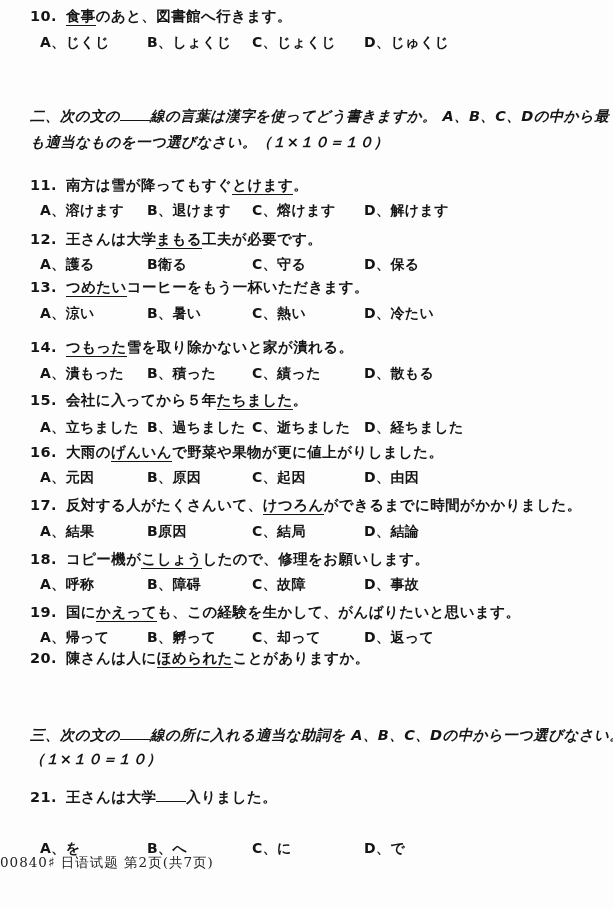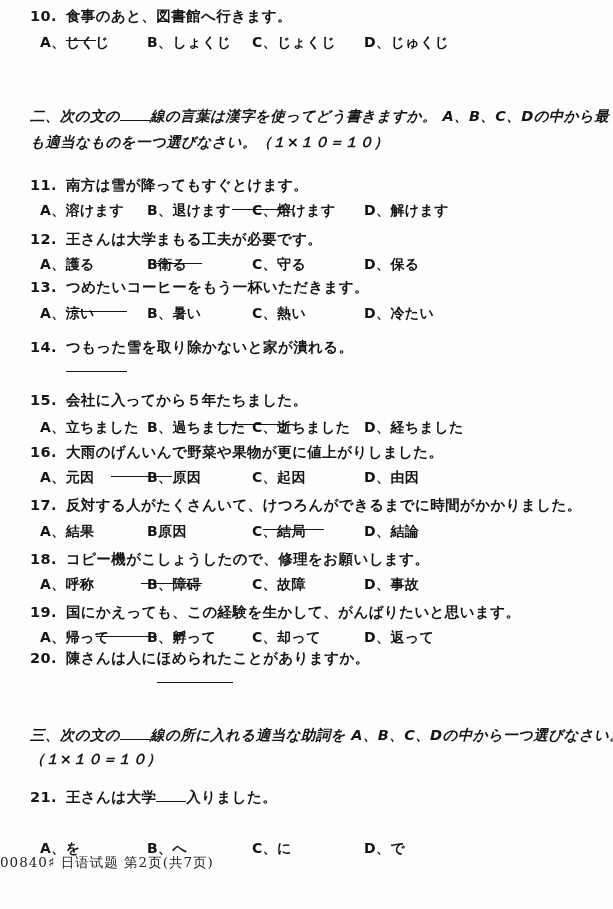--- a/index.html
+++ b/index.html
@@ -9,21 +9,21 @@
     margin:0 auto;
     background:#fdfdfd;
     color:#151515;
     font-family:"DejaVu Sans",sans-serif;
     overflow:hidden;
   }
   .row{position:absolute;left:30px;white-space:nowrap;}
   .q{font-size:14.5px;font-weight:bold;letter-spacing:0.4px;}
   .sec{font-size:14.5px;font-weight:bold;letter-spacing:0.4px;font-style:italic;}
   .num{display:inline-block;margin-right:9px;}
-  .u{border-bottom:1.6px solid #151515;padding-bottom:16px;}
+  .u{border-bottom:1.6px solid #151515;padding-bottom:1px;}
   .blank{display:inline-block;width:30px;height:13px;border-bottom:1.6px solid #151515;vertical-align:baseline;}
   .opts{
     left:40px;width:555px;
     display:grid;
     grid-template-columns:107px 105px 112px auto;
     font-size:14px;font-weight:bold;letter-spacing:0.4px;
   }
   .opt{white-space:nowrap;}
   .footer{
     position:absolute;top:854px;left:0;width:100%;
@@ -80,20 +80,26 @@
   </div>
   <div class="row opts" style="top:305px">
     <span class="opt">A、涼い</span>
     <span class="opt">B、暑い</span>
     <span class="opt">C、熱い</span>
     <span class="opt">D、冷たい</span>
   </div>
 
   <div class="row q" style="top:338px">
     <span class="num">14.</span><span class="u">つもった</span><span>雪を取り除かないと家が潰れる。</span>
+  </div>
+  <div class="row opts" style="top:365px">
+    <span class="opt">A、潰もった</span>
+    <span class="opt">B、積った</span>
+    <span class="opt">C、績った</span>
+    <span class="opt">D、散もる</span>
   </div>
 
   <div class="row q" style="top:391px">
     <span class="num">15.</span><span>会社に入ってから５年</span><span class="u">たちました</span><span>。</span>
   </div>
   <div class="row opts" style="top:419px">
     <span class="opt">A、立ちました</span>
     <span class="opt">B、過ちました</span>
     <span class="opt">C、逝ちました</span>
     <span class="opt">D、経ちました</span>

